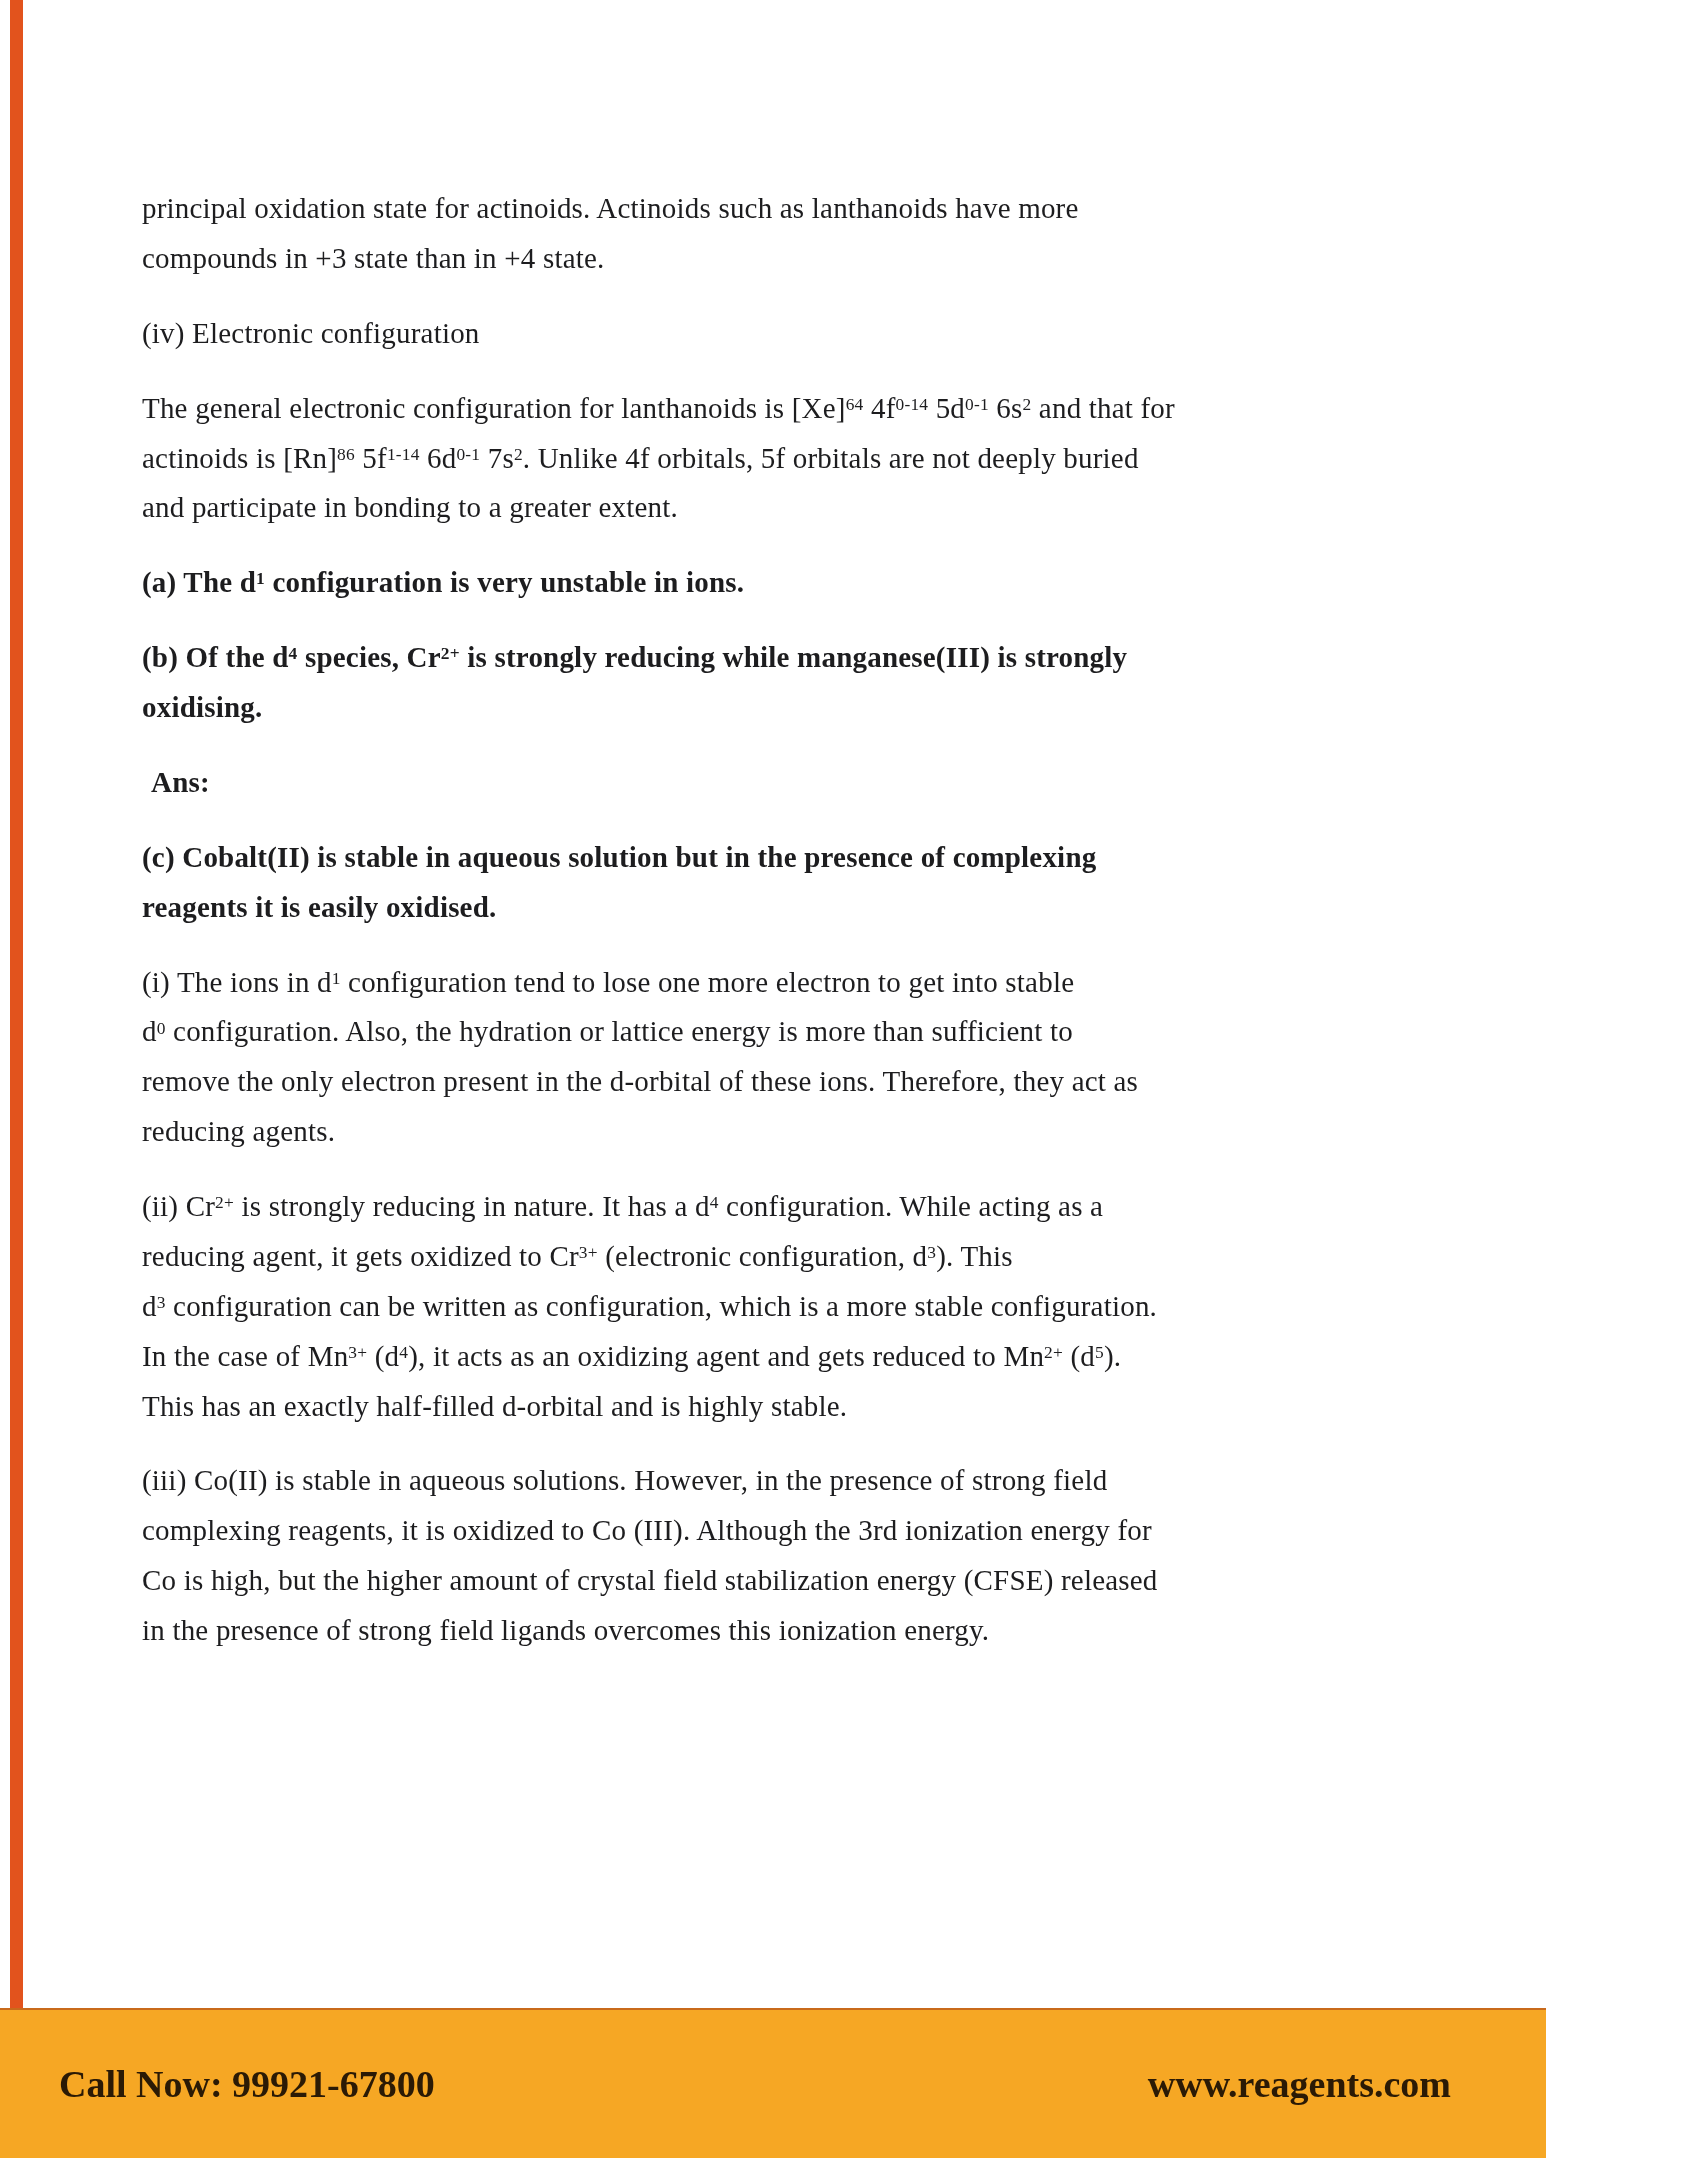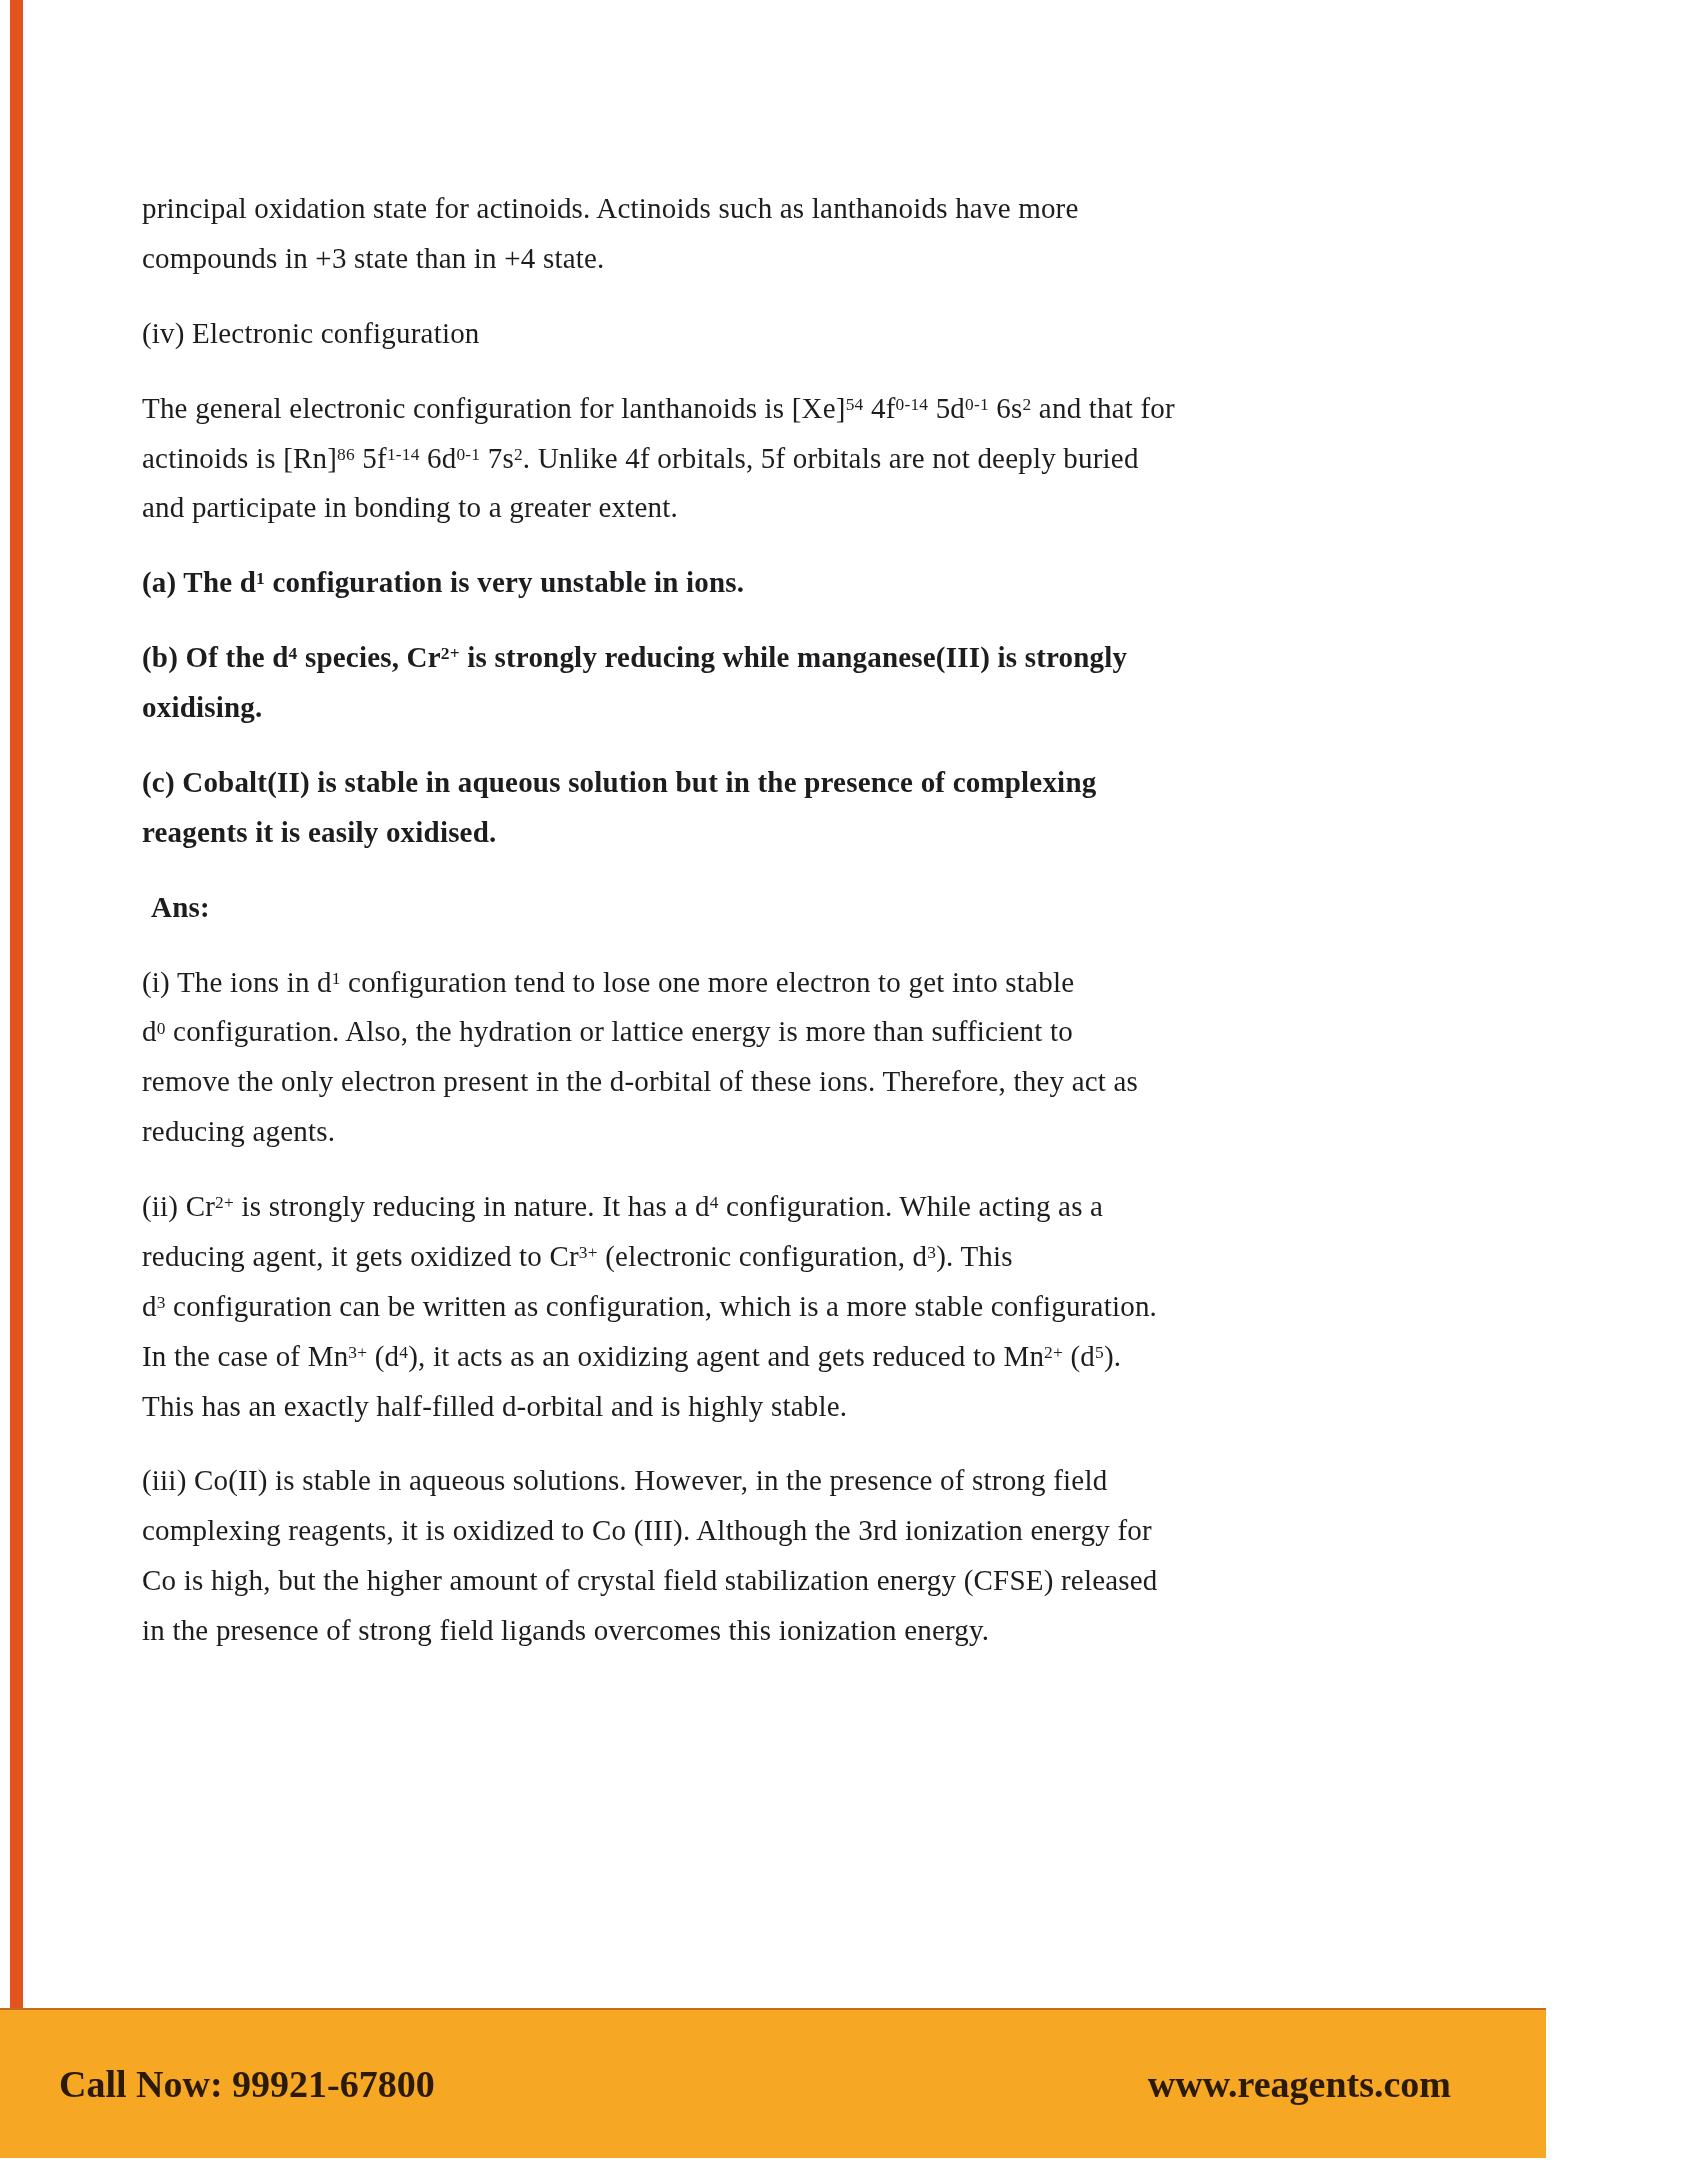--- a/index.html
+++ b/index.html
@@ -67,25 +67,25 @@
 </head>
 <body>
 
 <div class="page">
   <div class="stripe"></div>
 
   <main class="doc-body">
 
   <p class="blk" id="blk-continuation">principal oxidation state for actinoids. Actinoids such as lanthanoids have more<br>compounds in +3 state than in +4 state.</p>
       <p class="blk" id="blk-heading-iv">(iv) Electronic configuration</p>
-      <p class="blk" id="blk-config-para">The general electronic configuration for lanthanoids is [Xe]<sup>54</sup> 4f<sup>0-14</sup> 5d<sup>0-1</sup> 6s<sup>2</sup> and that for<br>actinoids is [Rn]<sup>86</sup> 5f<sup>1-14</sup> 6d<sup>0-1</sup> 7s<sup>2</sup>. Unlike 4f orbitals, 5f orbitals are not deeply buried<br>and participate in bonding to a greater extent.</p>
+      <p class="blk" id="blk-config-para">The general electronic configuration for lanthanoids is [Xe]<sup>64</sup> 4f<sup>0-14</sup> 5d<sup>0-1</sup> 6s<sup>2</sup> and that for<br>actinoids is [Rn]<sup>86</sup> 5f<sup>1-14</sup> 6d<sup>0-1</sup> 7s<sup>2</sup>. Unlike 4f orbitals, 5f orbitals are not deeply buried<br>and participate in bonding to a greater extent.</p>
       <p class="blk bold" id="blk-q-a">(a) The d<sup>1</sup> configuration is very unstable in ions.</p>
       <p class="blk bold" id="blk-q-b">(b) Of the d<sup>4</sup> species, Cr<sup>2+</sup> is strongly reducing while manganese(III) is strongly<br>oxidising.</p>
+      <p class="blk bold" id="blk-ans">Ans:</p>
       <p class="blk bold" id="blk-q-c">(c) Cobalt(II) is stable in aqueous solution but in the presence of complexing<br>reagents it is easily oxidised.</p>
-      <p class="blk bold" id="blk-ans">Ans:</p>
       <p class="blk" id="blk-ans-i">(i) The ions in d<sup>1</sup> configuration tend to lose one more electron to get into stable<br>d<sup>0</sup> configuration. Also, the hydration or lattice energy is more than sufficient to<br>remove the only electron present in the d-orbital of these ions. Therefore, they act as<br>reducing agents.</p>
       <p class="blk" id="blk-ans-ii">(ii) Cr<sup>2+</sup> is strongly reducing in nature. It has a d<sup>4</sup> configuration. While acting as a<br>reducing agent, it gets oxidized to Cr<sup>3+</sup> (electronic configuration, d<sup>3</sup>). This<br>d<sup>3</sup> configuration can be written as configuration, which is a more stable configuration.<br>In the case of Mn<sup>3+</sup> (d<sup>4</sup>), it acts as an oxidizing agent and gets reduced to Mn<sup>2+</sup> (d<sup>5</sup>).<br>This has an exactly half-filled d-orbital and is highly stable.</p>
       <p class="blk" id="blk-ans-iii">(iii) Co(II) is stable in aqueous solutions. However, in the presence of strong field<br>complexing reagents, it is oxidized to Co (III). Although the 3rd ionization energy for<br>Co is high, but the higher amount of crystal field stabilization energy (CFSE) released<br>in the presence of strong field ligands overcomes this ionization energy.</p>
     </main>
 
   <div class="footer-bar">
     <span>Call Now: 99921-67800</span>
     <span>www.reagents.com</span>
   </div>
 </div>

